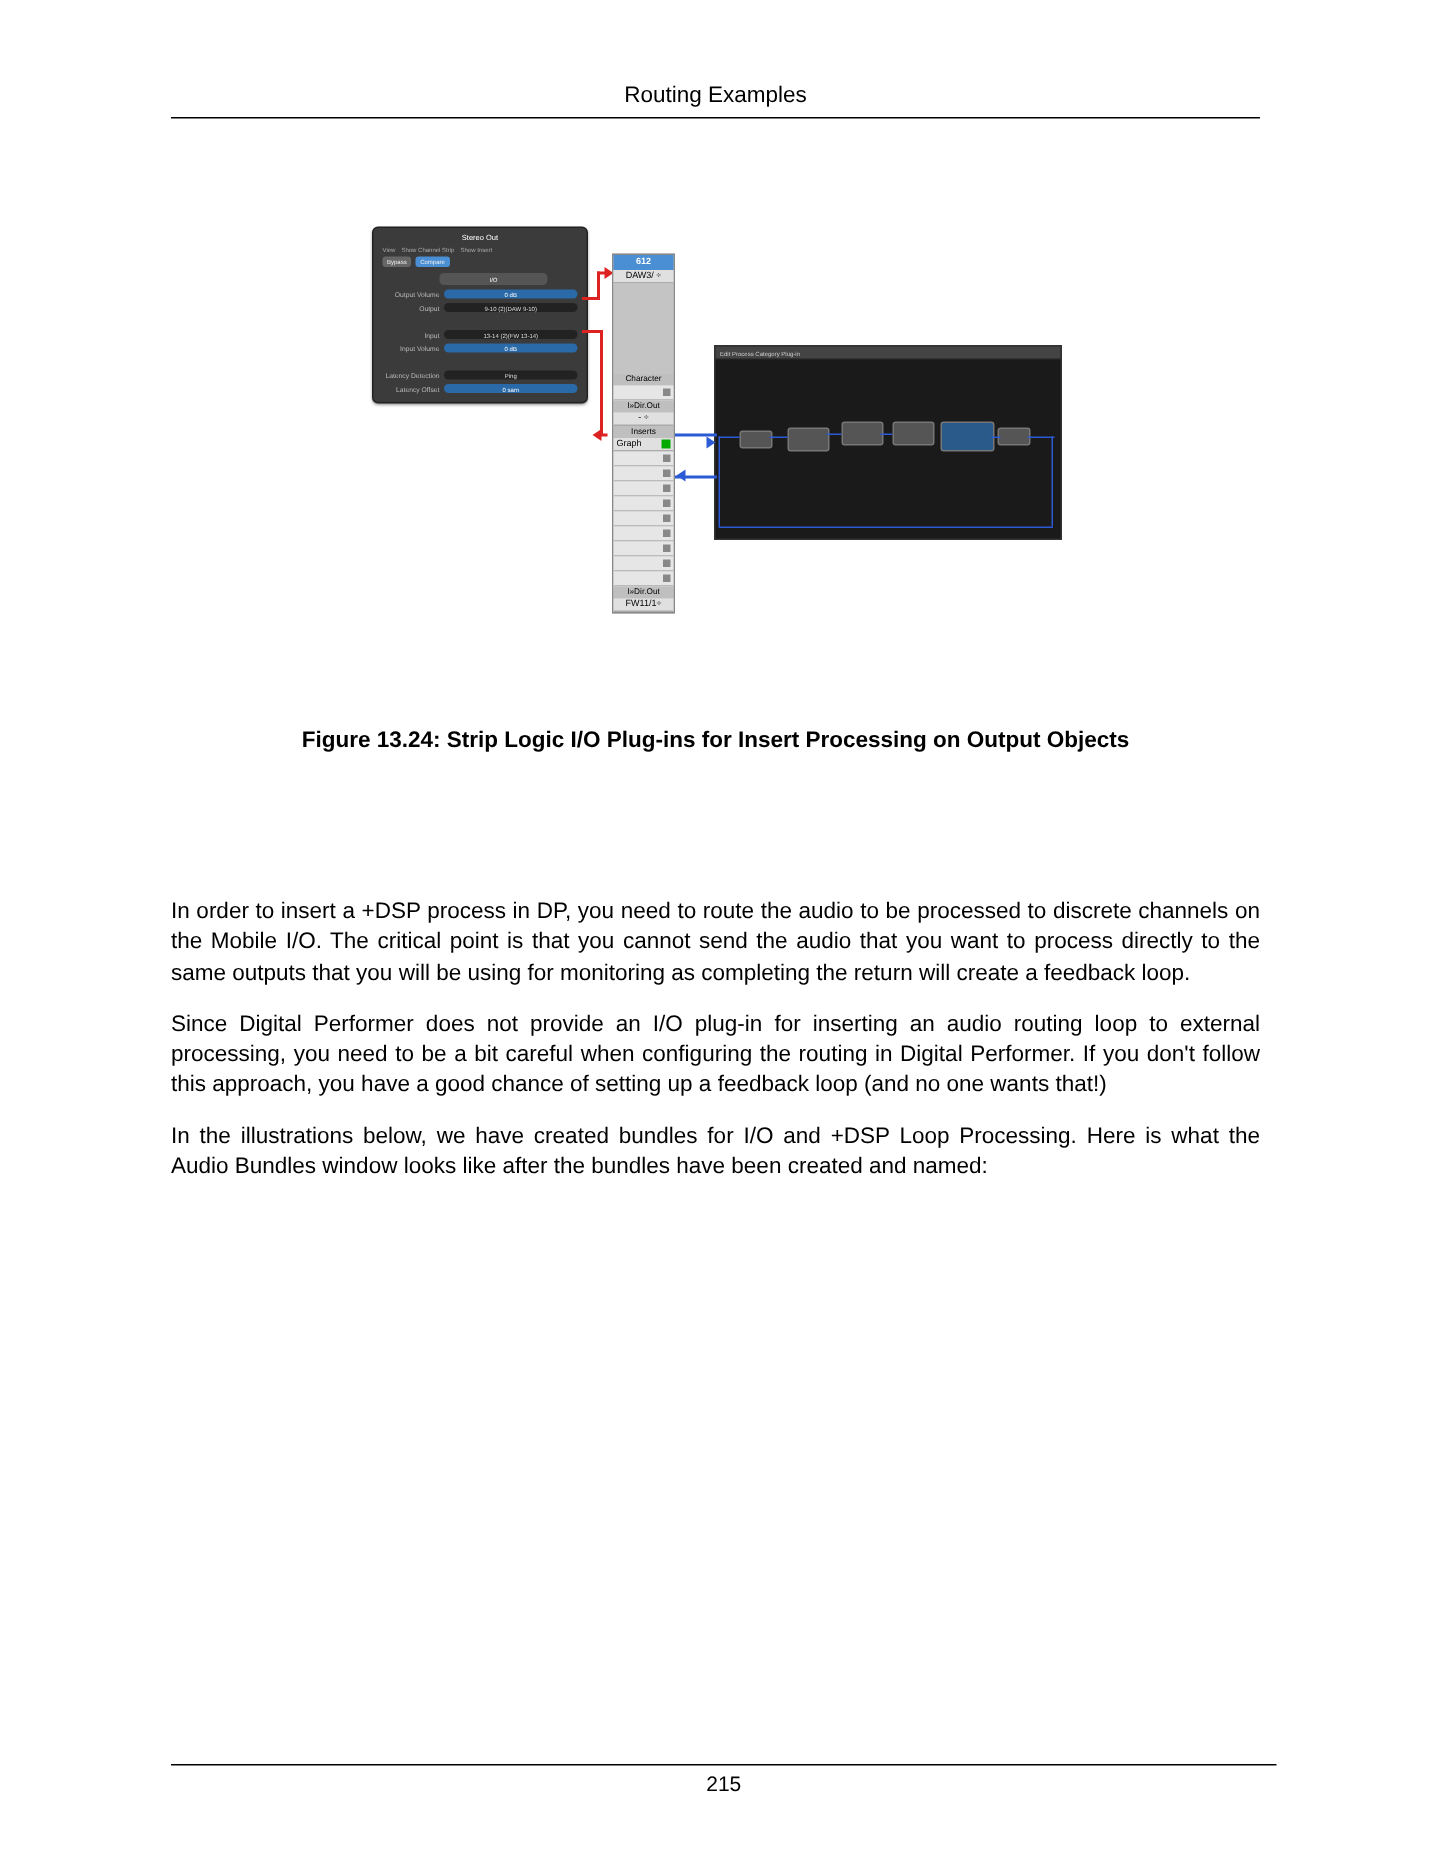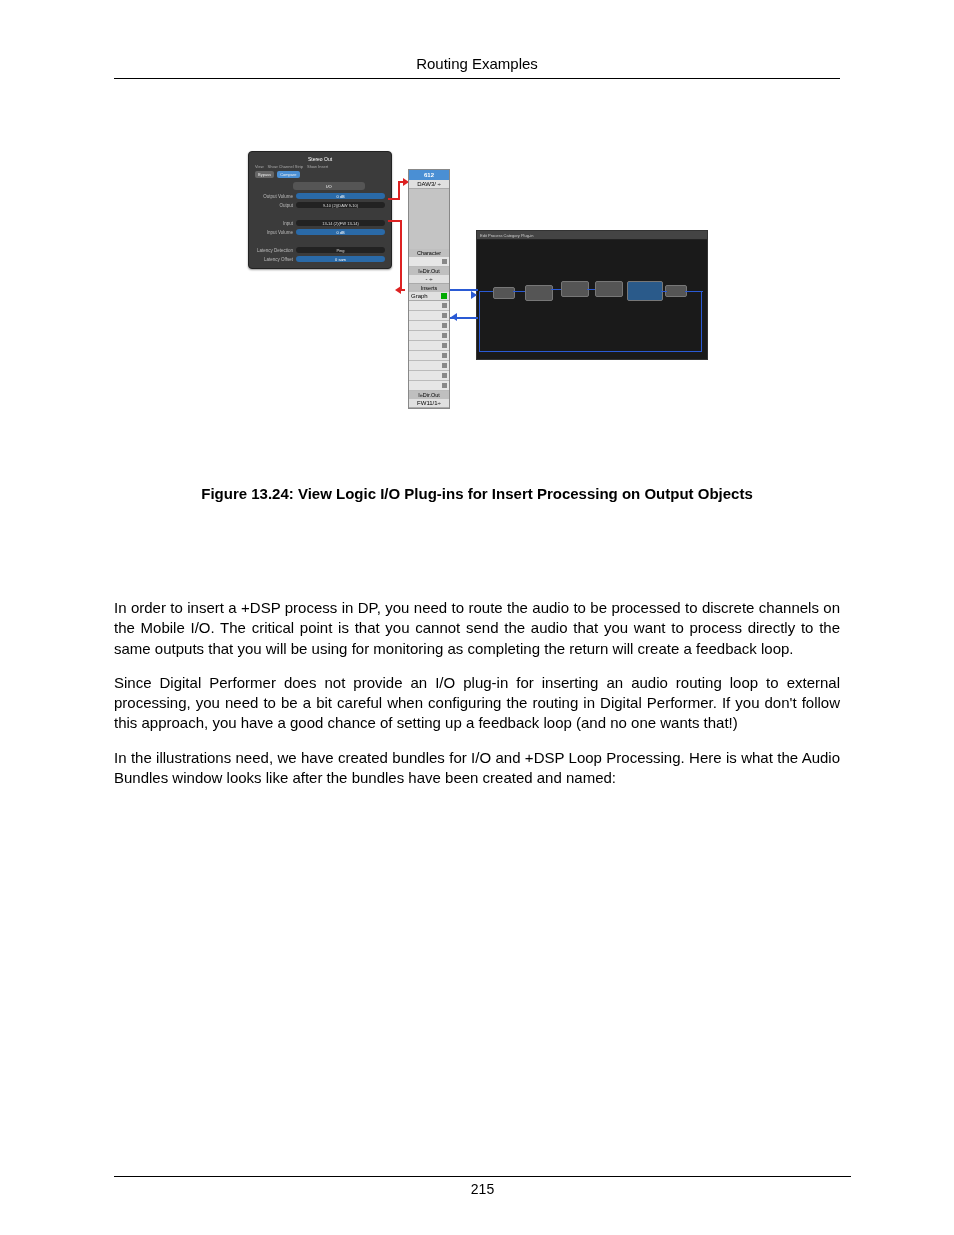--- a/index.html
+++ b/index.html
@@ -311,25 +311,25 @@
       </div>
 
       <div style="position:absolute;left:202px;top:142px;width:28px;height:0;border-top:2px solid #2a5ad4;"></div>
       <div style="position:absolute;left:202px;top:170px;width:28px;height:0;border-top:2px solid #2a5ad4;"></div>
       <div style="position:absolute;left:223px;top:144px;width:0;height:0;border-top:4px solid transparent;border-bottom:4px solid transparent;border-left:6px solid #2a5ad4;"></div>
       <div style="position:absolute;left:203px;top:166px;width:0;height:0;border-top:4px solid transparent;border-bottom:4px solid transparent;border-right:6px solid #2a5ad4;"></div>
 
     </div>
   </div>
 
-  <div class="figure-caption">Figure 13.24: View Logic I/O Plug-ins for Insert Processing on Output Objects</div>
+  <div class="figure-caption">Figure 13.24: Strip Logic I/O Plug-ins for Insert Processing on Output Objects</div>
 
   <div class="body-text">
     <p>In order to insert a +DSP process in DP, you need to route the audio to be processed to discrete channels on the Mobile I/O. The critical point is that you cannot send the audio that you want to process directly to the same outputs that you will be using for monitoring as completing the return will create a feedback loop.</p>
     <p>Since Digital Performer does not provide an I/O plug-in for inserting an audio routing loop to external processing, you need to be a bit careful when configuring the routing in Digital Performer. If you don't follow this approach, you have a good chance of setting up a feedback loop (and no one wants that!)</p>
-    <p>In the illustrations need, we have created bundles for I/O and +DSP Loop Processing. Here is what the Audio Bundles window looks like after the bundles have been created and named:</p>
+    <p>In the illustrations below, we have created bundles for I/O and +DSP Loop Processing. Here is what the Audio Bundles window looks like after the bundles have been created and named:</p>
   </div>
 
   <div class="footer">
     <hr class="footer-rule">
     <div class="footer-num">215</div>
   </div>
 </div>
 
 </body></html>

